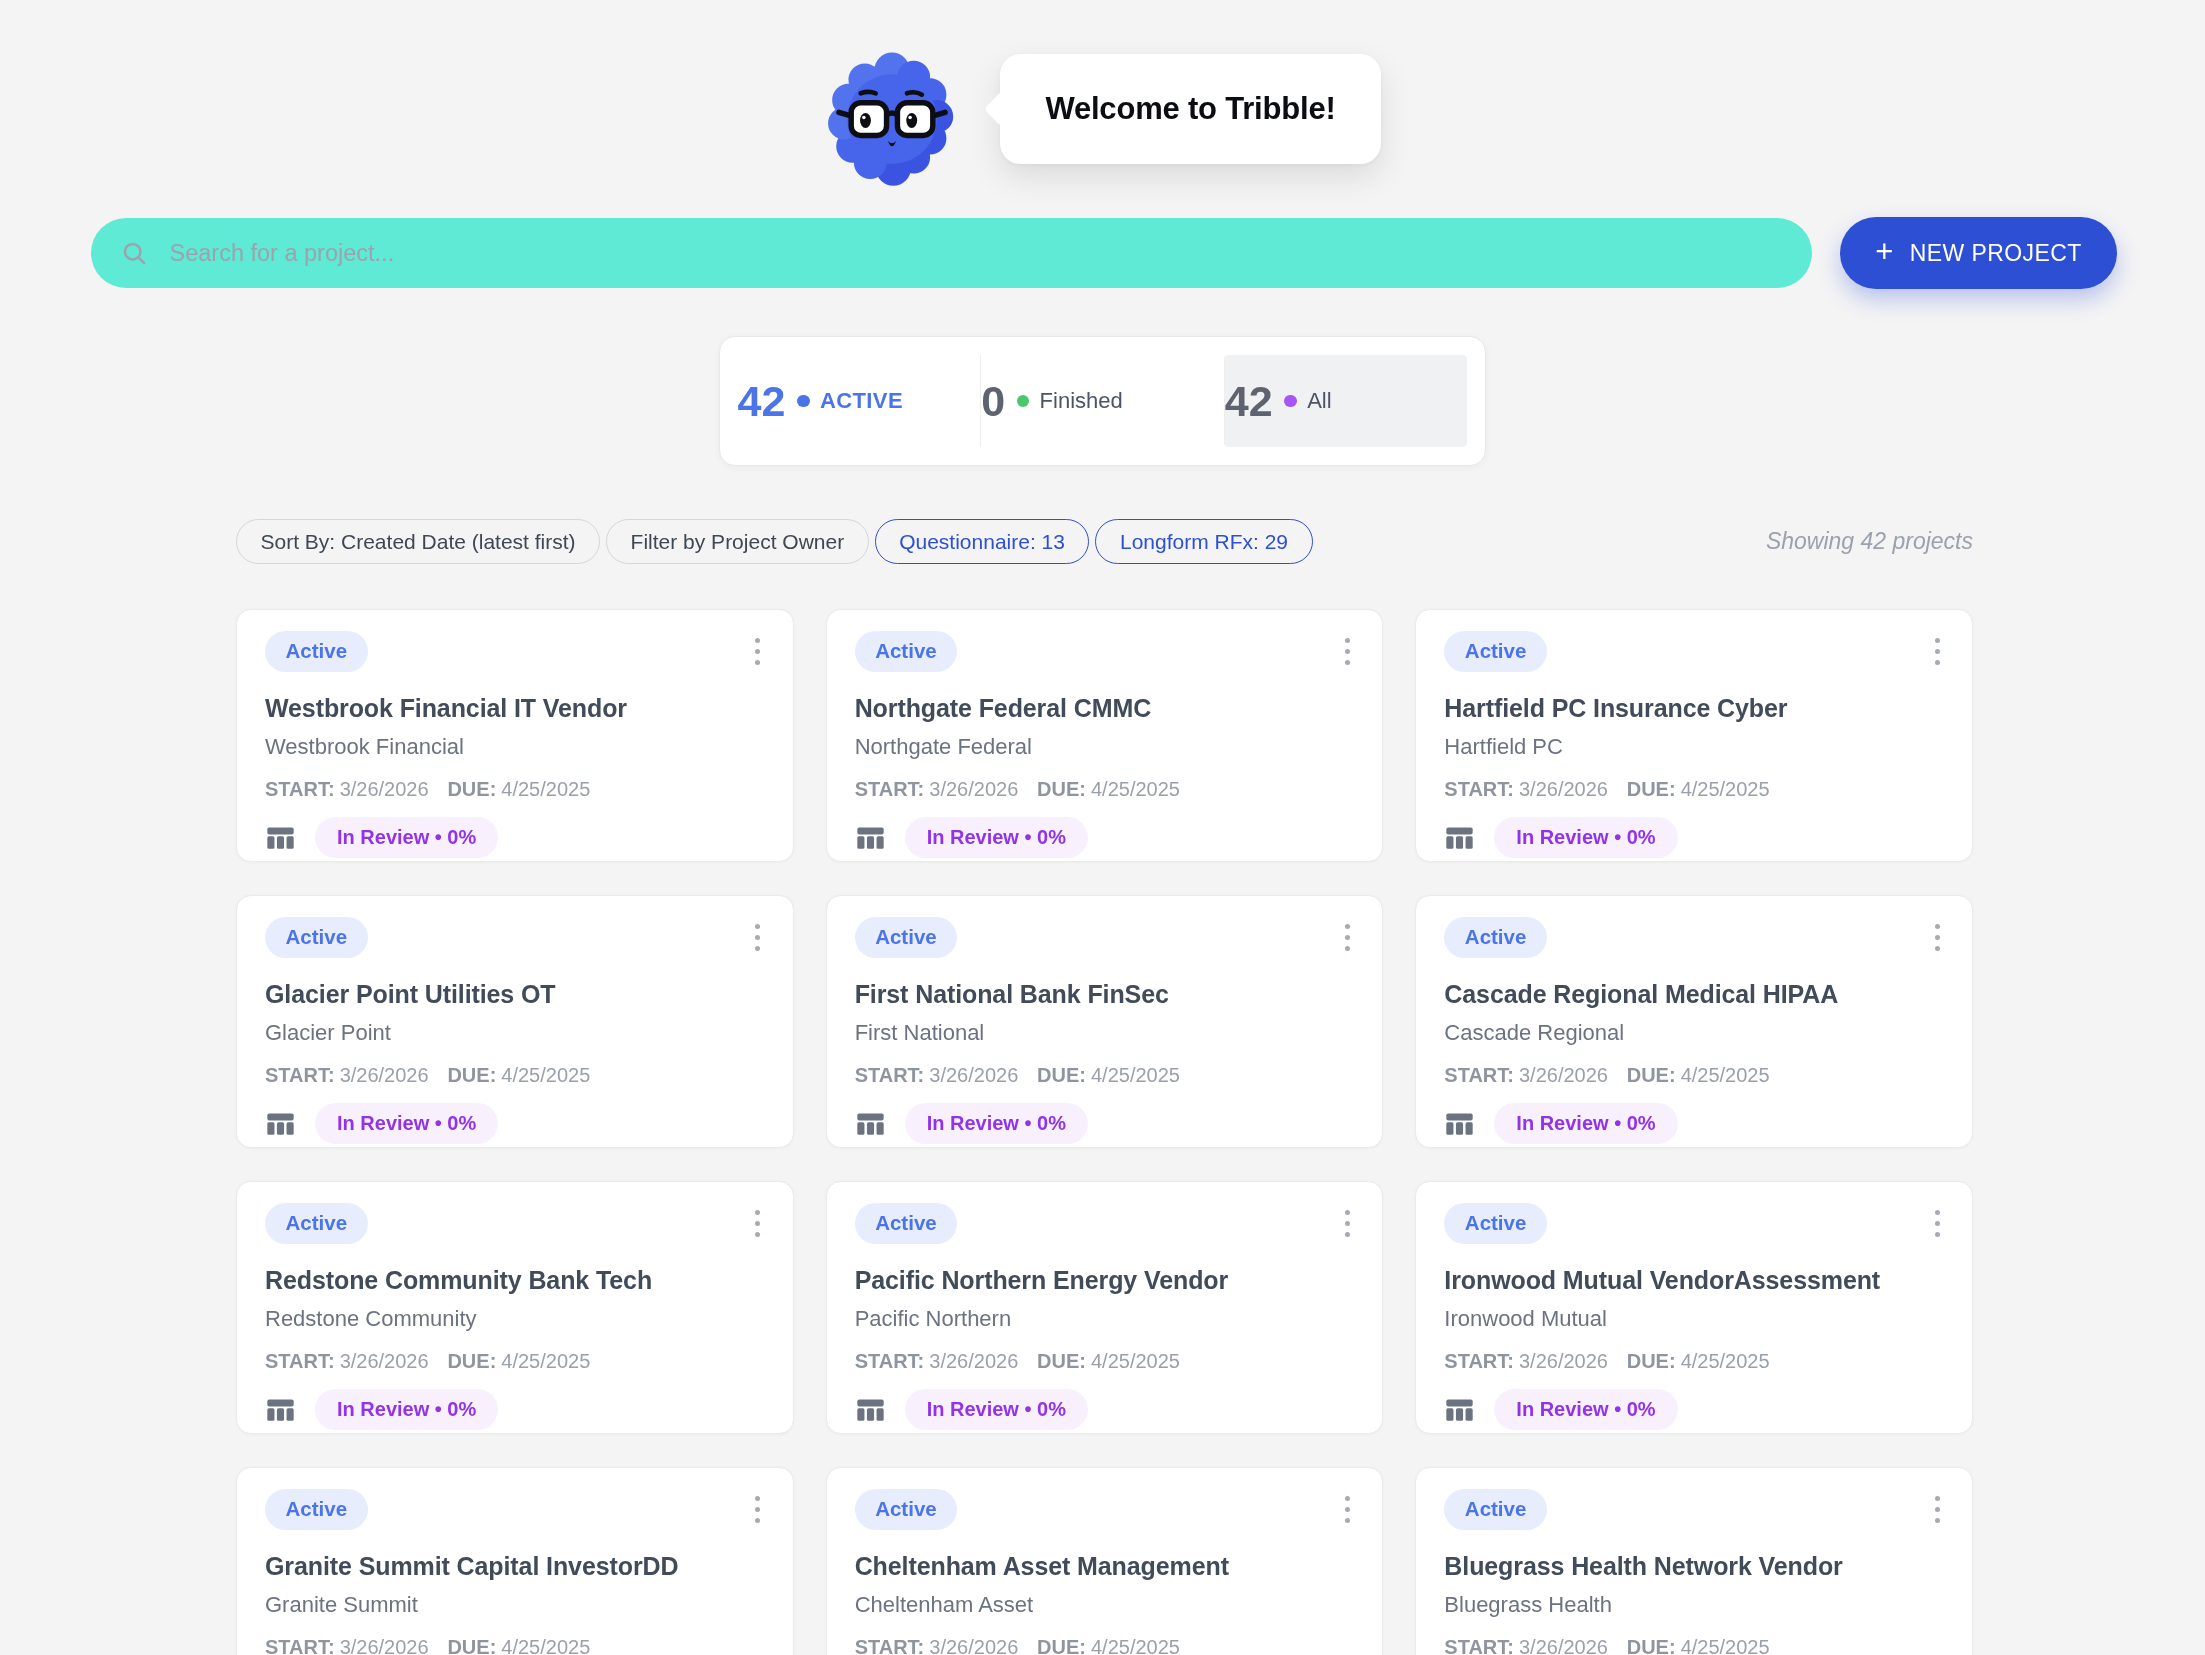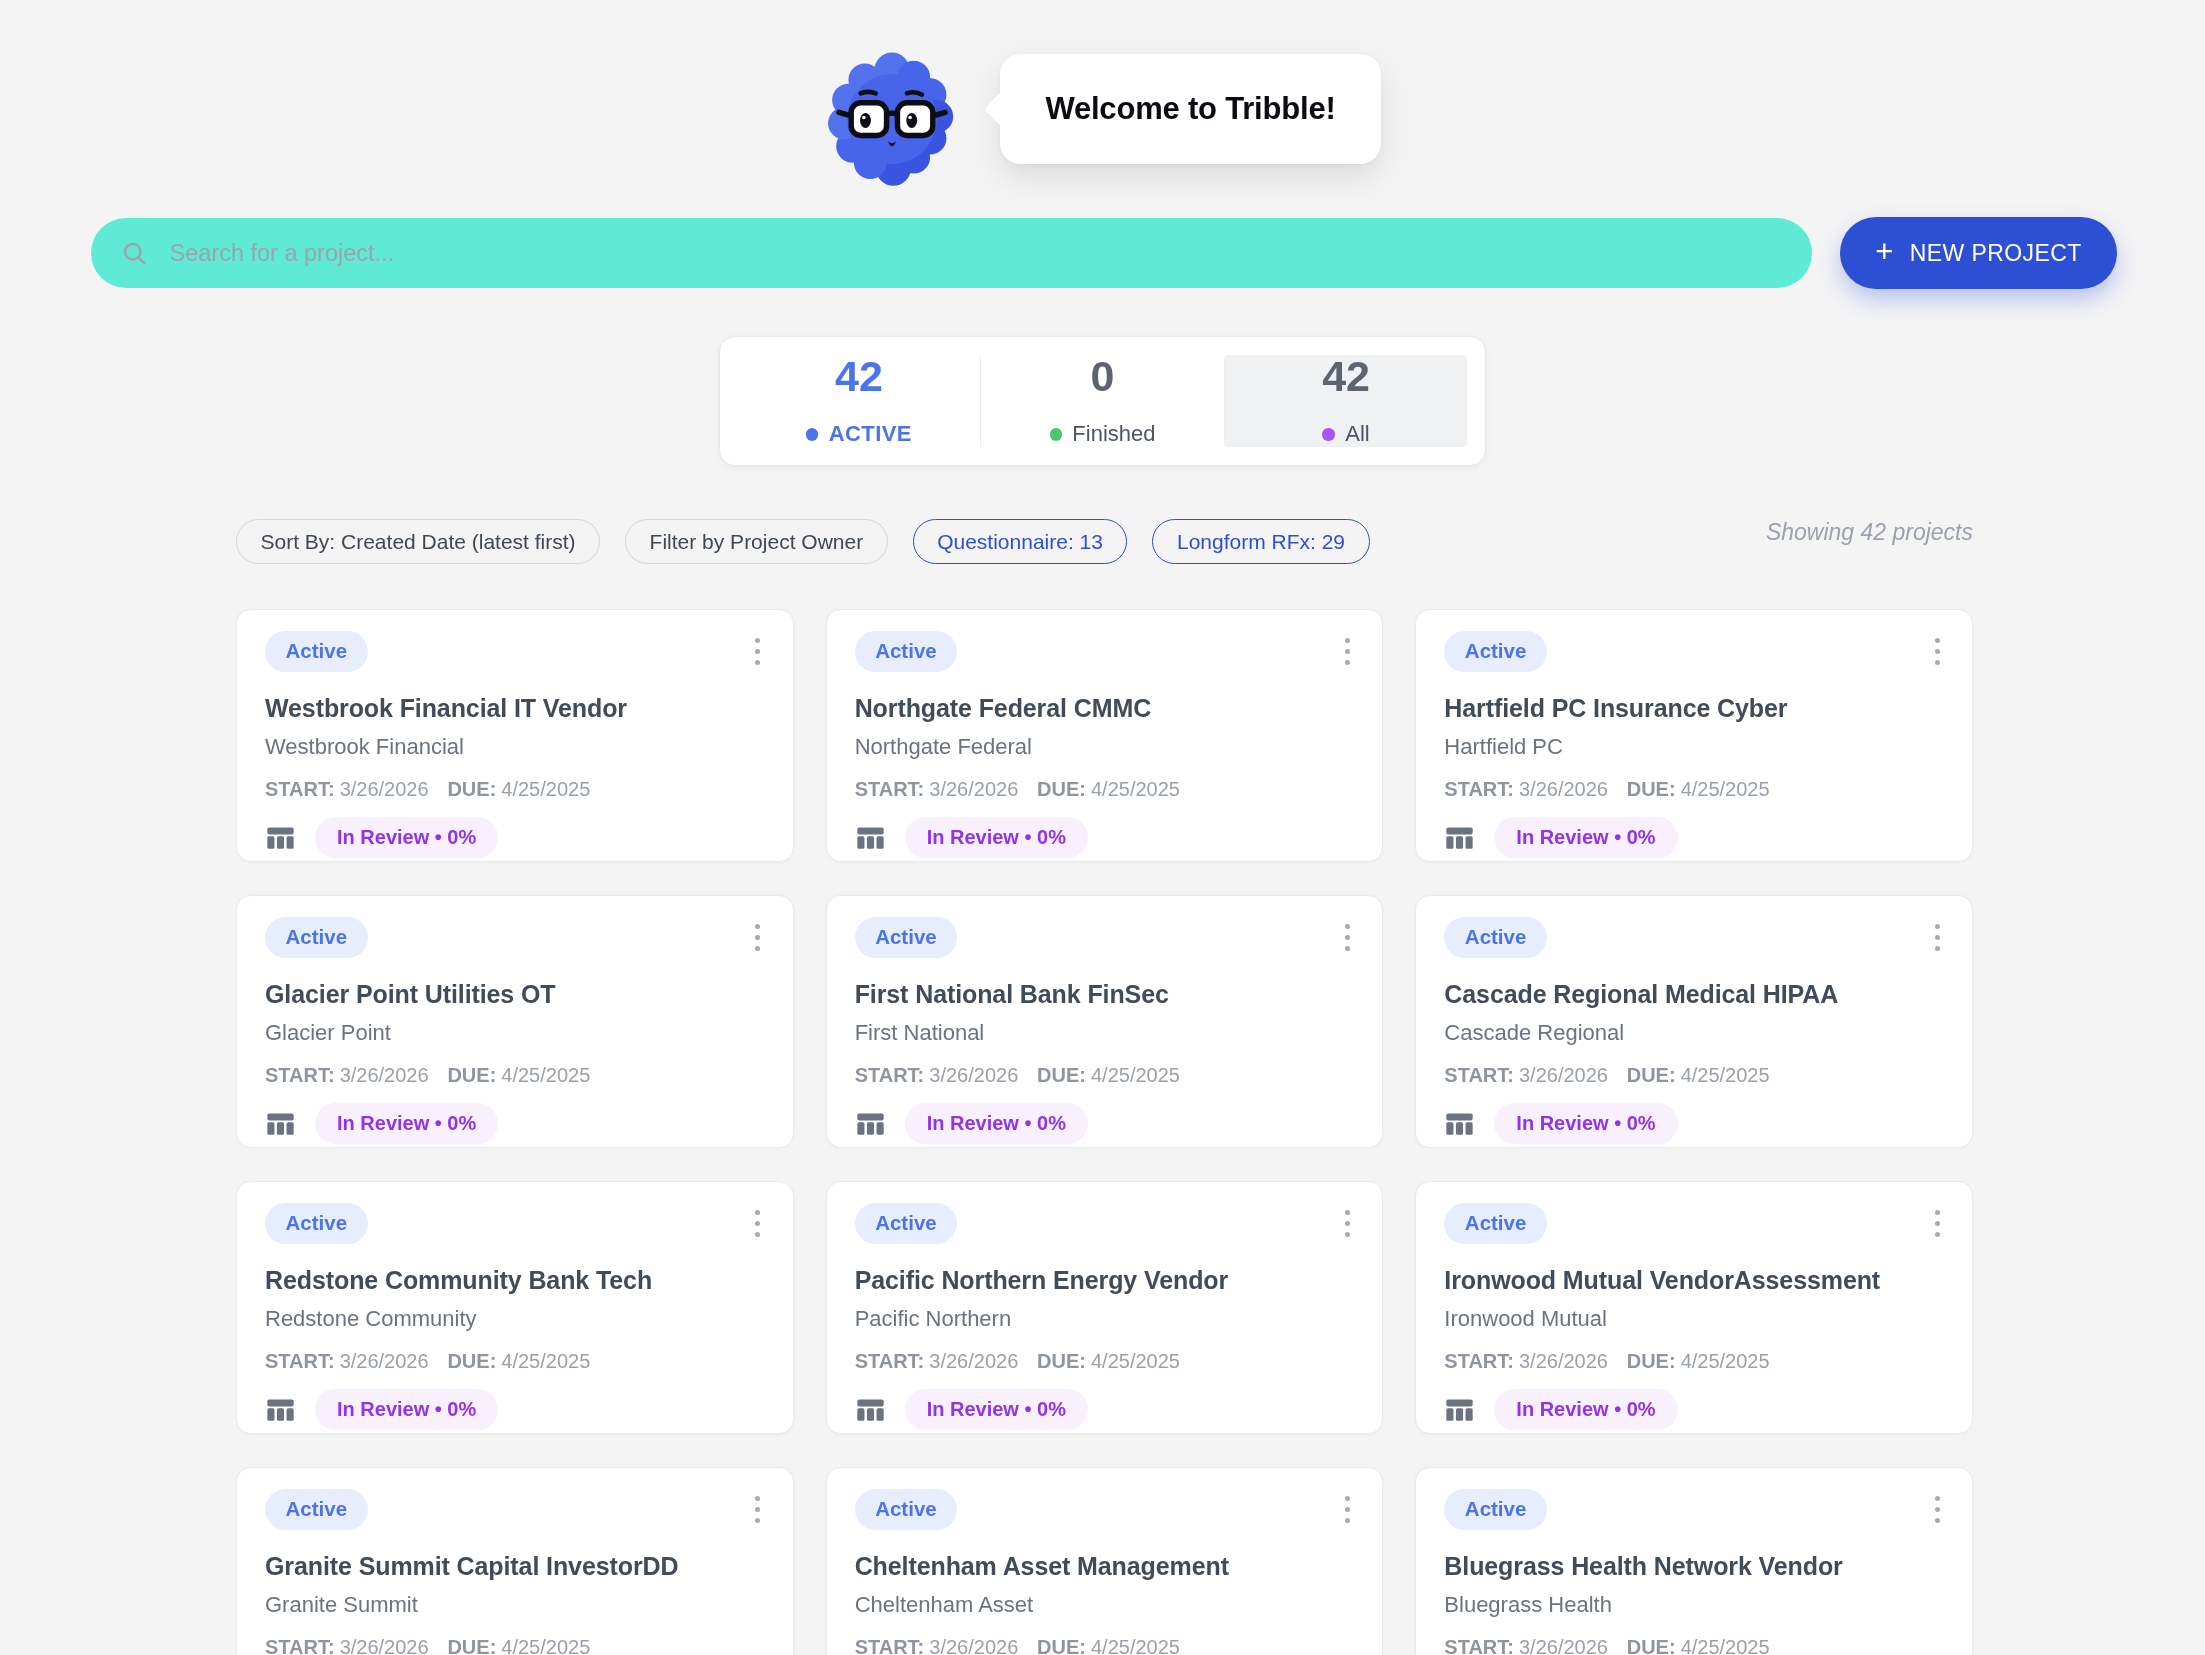--- a/index.html
+++ b/index.html
@@ -46,35 +46,35 @@
   }
   .new-project .plus { font-size:31px; font-weight:400; line-height:1; margin-top:-2.9px; }
 
   
   .stats {
     width:767px; height:130px; margin:47px auto 0;
     background:#fff; border:0.7px solid #e7e8ea; border-radius:16px;
     padding:17.6px; display:flex; box-shadow:0 1.5px 7.3px rgba(0,0,0,.04);
   }
   .stat-cell {
-    flex:1; display:flex; flex-direction:column; align-items:center; justify-content:space-between; gap:11.7px;
+    flex:1; display:flex; flex-direction:row; align-items:center; justify-content:flex-start; gap:11.7px;
   }
   .stat-cell + .stat-cell { border-left:1.5px solid #eceef0; }
   .stat-cell.highlighted { background:#f0f1f3; border-radius:4.4px; }
   .stat-value { font-size:43px; font-weight:700; color:#5d6470; line-height:1; }
   .stat-cell.active-stat .stat-value { color:#4a74e8; }
   .stat-label-row { display:flex; align-items:center; gap:10.3px; font-size:22px; color:#4b5563; }
   .dot { width:12.5px; height:12.5px; border-radius:50%; }
   .dot-blue { background:#4a74e8; }
   .dot-green { background:#4bc76d; }
   .dot-purple { background:#a855f7; }
   .stat-cell.active-stat .stat-label { color:#4a74e8; font-weight:700; letter-spacing:0.4px; }
 
   
-  .filter-row { display:flex; align-items:flex-start; gap:25px; margin:53px 232px 0 236px; }
+  .filter-row { display:flex; align-items:center; gap:6px; margin:53px 232px 0 236px; }
   .chip {
     height:45px; padding:0 23.5px; border-radius:732px; background:transparent;
     border:1.5px solid #d4d6da; color:#3f4752; font-family:inherit; font-size:21px;
     display:flex; align-items:center; cursor:pointer; white-space:nowrap;
   }
   .chip.blue { border-color:#2d4fd4; color:#2d4fd4; font-weight:500; }
   .showing { margin-left:auto; font-size:23px; font-style:italic; color:#9ba1ad; }
 
   
   .grid {

